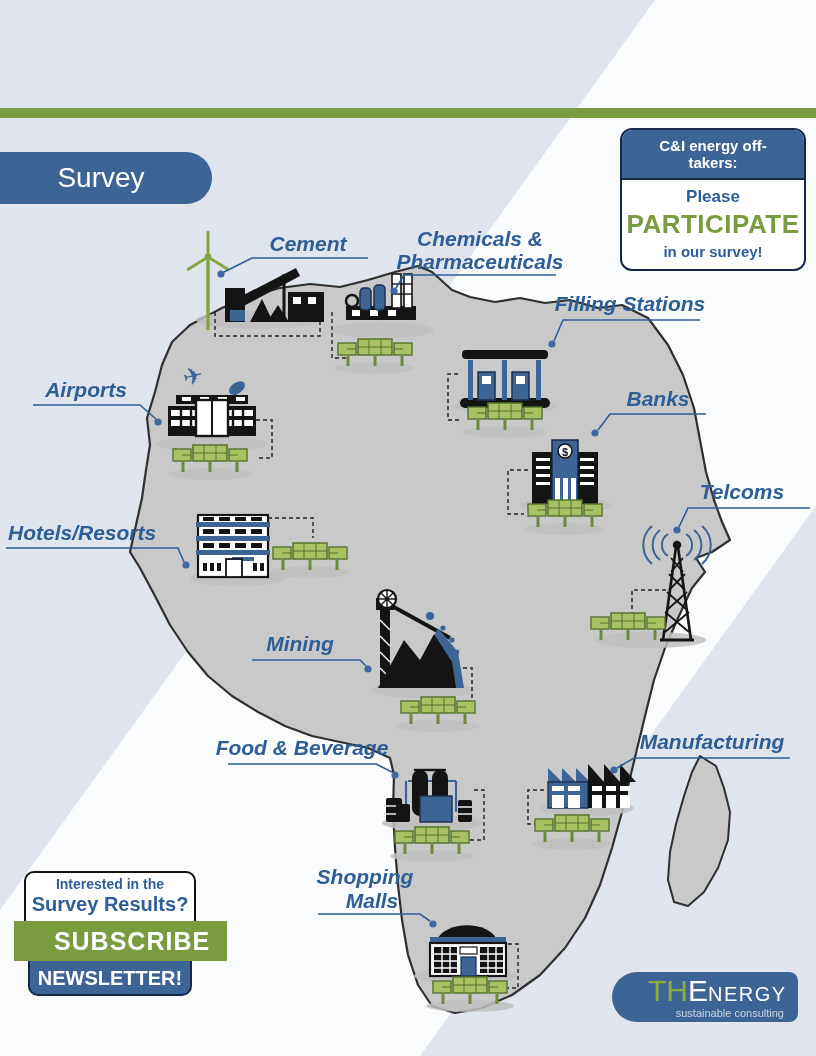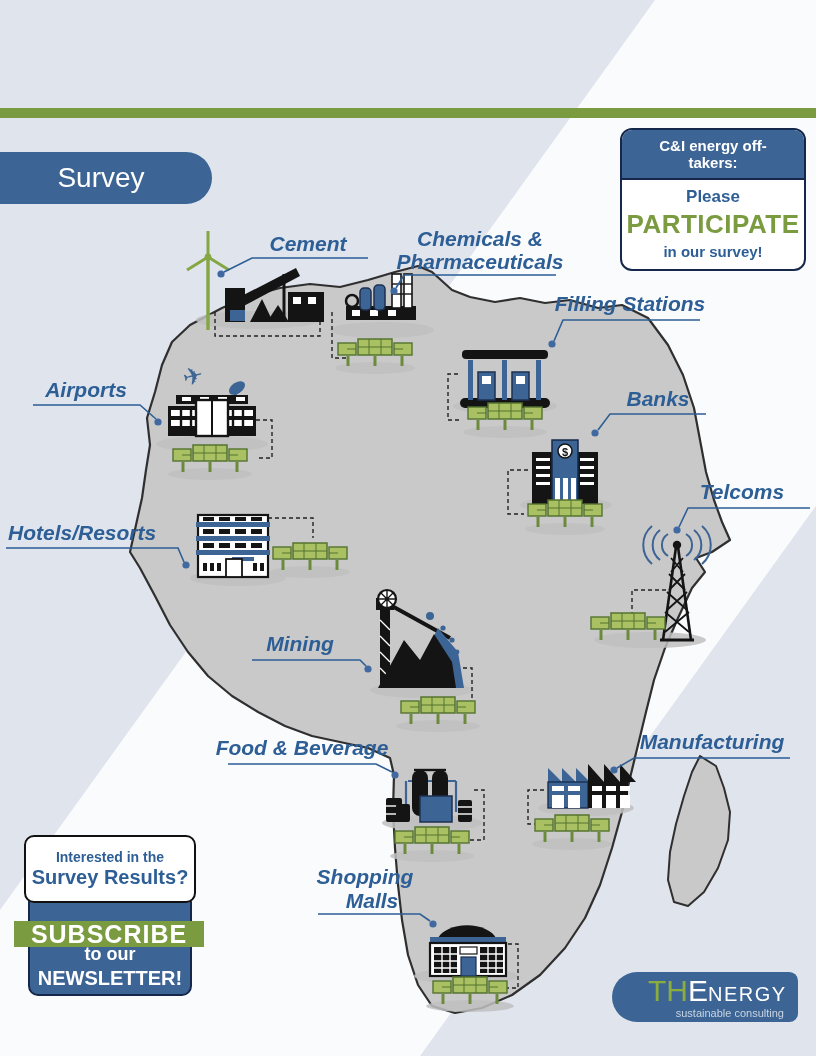--- a/index.html
+++ b/index.html
@@ -36,37 +36,37 @@
     background:#3c6494; color:#ffffff; font-weight:bold; font-size:15px;
     padding:7px 14px; border-bottom:2.5px solid #15284b;
   }
   .cta-body { padding:7px 2px 9px; }
   .cta-please { color:#2d5e95; font-weight:bold; font-size:17px; }
   .cta-participate { color:#7a9b40; font-weight:bold; font-size:26px; letter-spacing:.5px; margin-top:2px; }
   .cta-survey { color:#2d5e95; font-weight:bold; font-size:15px; margin-top:3px; }
 
   
   .white-card {
-    position:absolute; left:24px; top:835px; width:168px; height:52px;
+    position:absolute; left:24px; top:871px; width:168px; height:52px;
     background:#ffffff; border:2px solid #111111; border-radius:10px;
-    text-align:center; padding-top:12px; z-index:2;
+    text-align:center; padding-top:3px; z-index:2;
   }
   .white-card .r1 { color:#2d5e95; font-weight:bold; font-size:14px; }
   .white-card .r2 { color:#2d5e95; font-weight:bold; font-size:20px; margin-top:1px; }
   .blue-card {
     position:absolute; left:28px; top:892px; width:160px; height:100px;
     background:#3c6494; border:2px solid #15284b; border-radius:10px;
     z-index:1; text-align:center; color:#ffffff;
   }
   .blue-card .r3 { margin-top:50px; font-weight:bold; font-size:18px; }
   .blue-card .r4 { font-weight:bold; font-size:20px; margin-top:2px; }
   .green-band {
-    position:absolute; left:14px; top:921px; width:190px; height:26px;
+    position:absolute; left:14px; top:921px; width:190px; height:40px;
     background:#7a9b40; z-index:3; display:flex; align-items:center; justify-content:center;
-    color:#ffffff; font-weight:bold; font-size:25px; letter-spacing:1px;
+    color:#ffffff; font-weight:bold; font-size:25px; letter-spacing:1px;padding-left:23px;
   }
 
   
   .logo {
     position:absolute; left:612px; top:972px; width:186px; height:50px;
     background:#3c6494; border-radius:26px 9px 9px 26px;
     text-align:right; padding:0; z-index:2;
   }
   .logo-line { margin:5px 12px 0 0; line-height:28px; white-space:nowrap; }
   .logo-th { color:#8bad3f; font-size:30px; font-weight:normal;margin-left:36px; }

